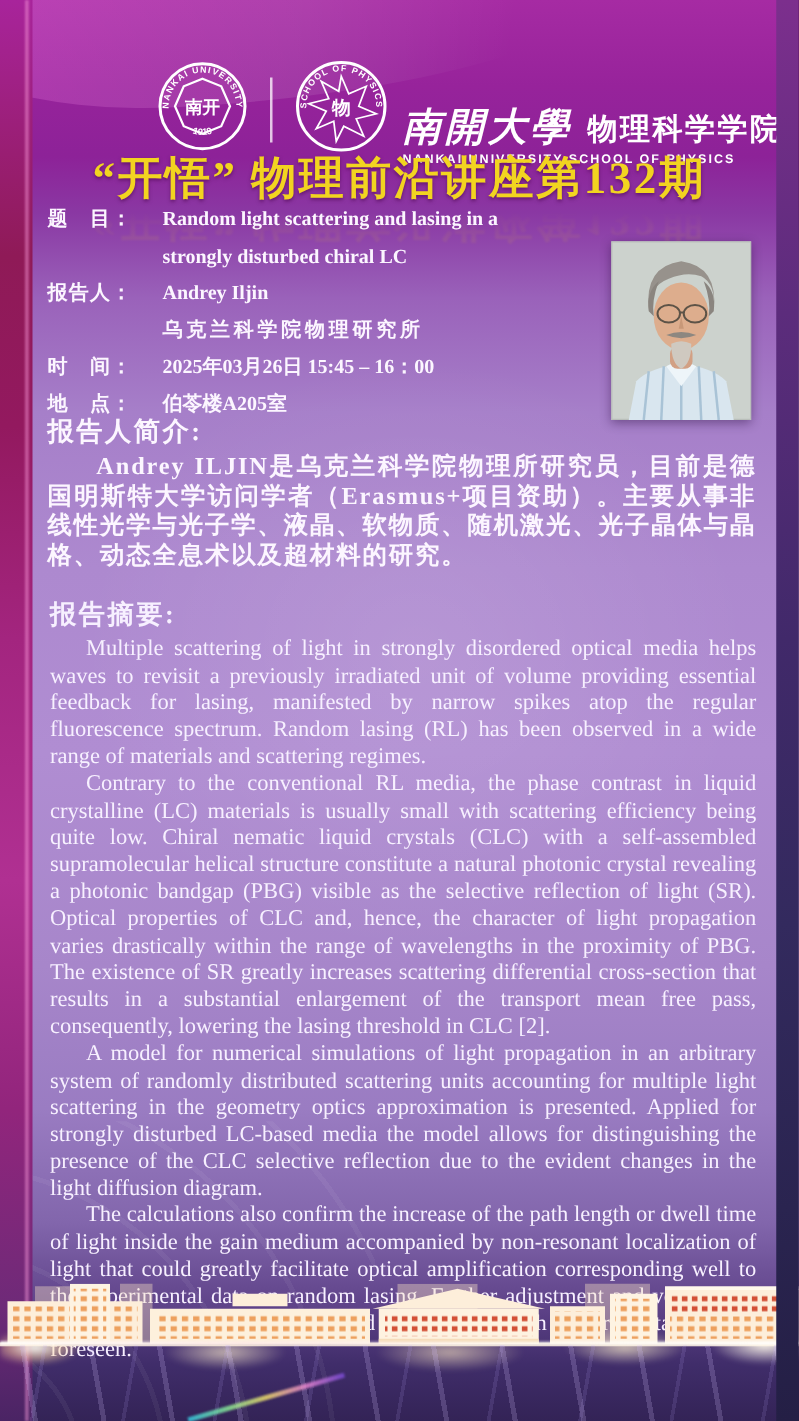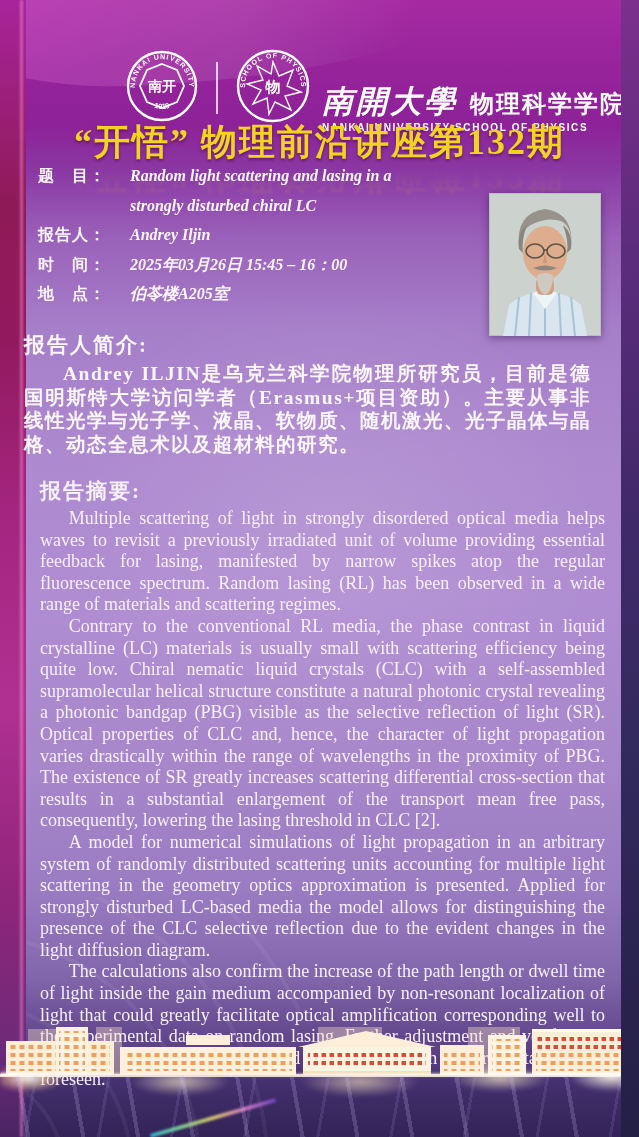--- a/index.html
+++ b/index.html
@@ -51,28 +51,28 @@
     font-family:"Liberation Serif","DejaVu Serif",serif;
     font-weight:bold;font-size:36px;line-height:1.15;letter-spacing:2px;
     color:#f2d420;transform:scaleY(-1);opacity:.18;filter:blur(1px);
     -webkit-mask-image:linear-gradient(180deg, rgba(0,0,0,.6), transparent 65%);
     mask-image:linear-gradient(180deg, rgba(0,0,0,.6), transparent 65%);
     margin-top:-8px;}
   
   .info{top:161px;left:38px;width:470px;color:#fcf6ff;}
   .info-row{display:flex;font-size:16px;font-weight:bold;line-height:29.6px;}
   .info-label{flex:0 0 92px;white-space:nowrap;letter-spacing:1px;}
-  .info-value{flex:1;font-style:italic;}
+  .info-value{flex:1;}
   .cn-value{letter-spacing:3px;}
   
   .photo{top:193px;left:489px;width:112px;height:143px;
     box-shadow:0 2px 8px rgba(40,10,60,.45);}
   .photo svg{display:block;}
   
-  .bio{top:332px;left:24px;width:567px;color:#fcf6ff;}
+  .bio{top:332px;left:38px;width:567px;color:#fcf6ff;}
   .section-heading{font-size:21px;font-weight:bold;letter-spacing:2px;line-height:26px;}
   .bio-text{margin-top:4px;font-size:19.5px;font-weight:bold;line-height:23.6px;
     text-align:justify;text-indent:2em;letter-spacing:1.5px;}
   
   .abstract{top:478px;left:40px;width:565px;color:#f7f0ff;}
   .abstract .section-heading{margin-bottom:4px;}
   .abstract p{margin:0;font-size:18px;line-height:21.6px;text-align:justify;text-indent:1.6em;}
   
   .glow{left:0;right:0;top:1028px;height:78px;filter:blur(2px);
     background:
@@ -157,20 +157,21 @@
         <div>Random light scattering and lasing in a</div>
         <div>strongly disturbed chiral LC</div>
       </span>
     </div>
     <div class="info-row">
       <span class="info-label">报告人：</span>
       <span class="info-value">Andrey Iljin</span>
     </div>
     <div class="info-row">
       <span class="info-label"></span>
+      <span class="info-value cn-value">乌克兰科学院物理研究所</span>
     </div>
     <div class="info-row">
       <span class="info-label">时　间：</span>
       <span class="info-value">2025年03月26日 15:45 – 16：00</span>
     </div>
     <div class="info-row">
       <span class="info-label">地　点：</span>
       <span class="info-value">伯苓楼A205室</span>
     </div>
   </div>

